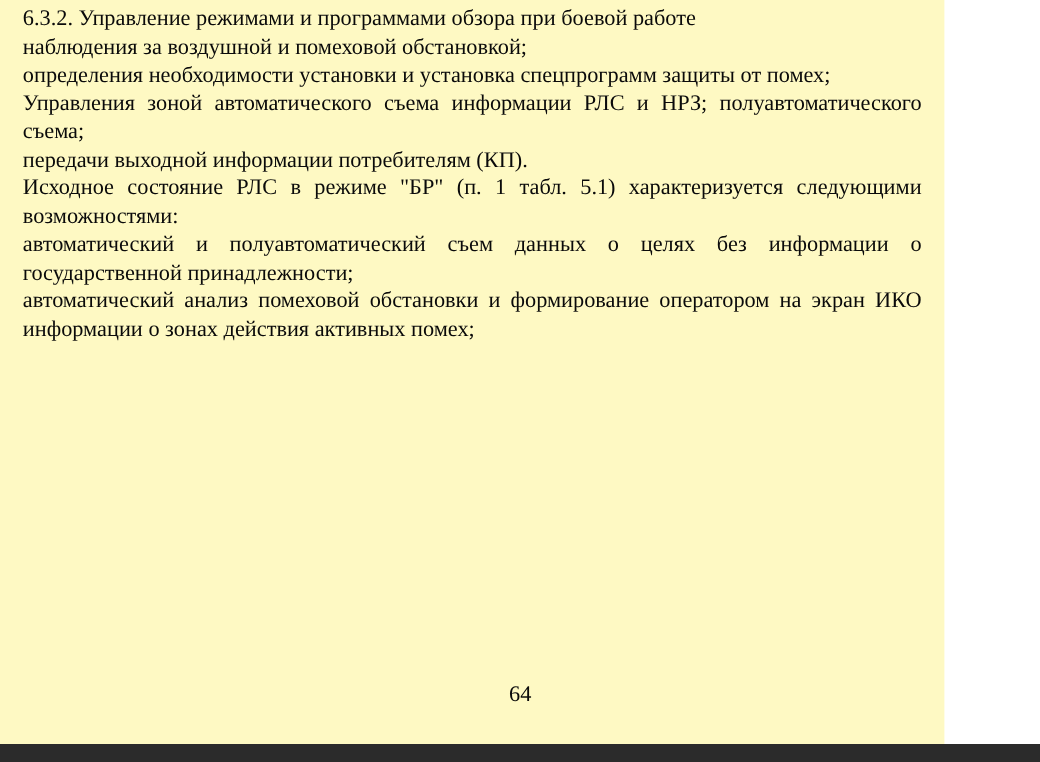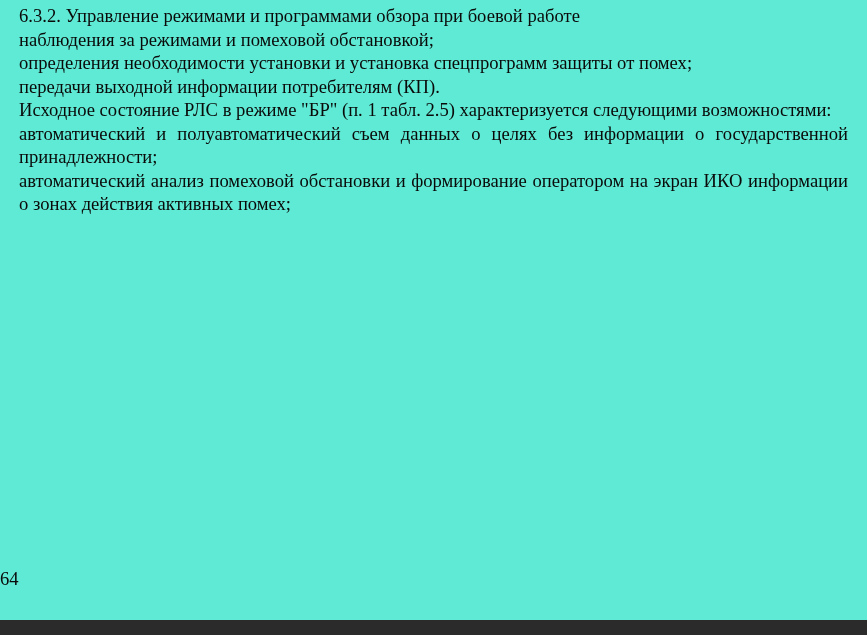--- a/index.html
+++ b/index.html
@@ -11,23 +11,23 @@
     width: 867px;
     height: 635px;
     position: relative;
     overflow: hidden;
     font-family: "Liberation Serif", "DejaVu Serif", serif;
   }
   .page {
     position: absolute;
     left: 0;
     top: 0;
-    width: 867px;
+    width: 787px;
     height: 620px;
-    background: #5eead4;
+    background: #fef9c3;
     box-sizing: border-box;
     padding: 4px 19px 0 19px;
   }
   .body-text {
     font-size: 18.6px;
     line-height: 23.5px;
     color: #0a0a0a;
     text-align: justify;
     text-justify: inter-word;
     -webkit-font-smoothing: antialiased;
@@ -38,42 +38,44 @@
   }
   
   .para.single {
     text-align: left;
   }
   .page-number {
     position: absolute;
     left: 0;
     top: 568px;
     width: 867px;
+    text-align: center;
     font-size: 18.6px;
     color: #0a0a0a;
     font-family: "Liberation Serif", "DejaVu Serif", serif;
   }
   .bottom-bar {
     position: absolute;
     left: 0;
     top: 620px;
     width: 867px;
     height: 15px;
     background: #2b2b2b;
   }
 </style>
 </head>
 <body>
 
 <div class="page">
   <div class="body-text">
     <p class="para single">6.3.2. Управление режимами и программами обзора при боевой работе</p>
-    <p class="para single">наблюдения за режимами и помеховой обстановкой;</p>
+    <p class="para single">наблюдения за воздушной и помеховой обстановкой;</p>
     <p class="para single">определения необходимости установки и установка спецпрограмм защиты от помех;</p>
+    <p class="para">Управления зоной автоматического съема информации РЛС и НРЗ; полуавтоматического съема;</p>
     <p class="para single">передачи выходной информации потребителям (КП).</p>
-    <p class="para">Исходное состояние РЛС в режиме "БР" (п. 1 табл. 2.5) характеризуется следующими возможностями:</p>
+    <p class="para">Исходное состояние РЛС в режиме "БР" (п. 1 табл. 5.1) характеризуется следующими возможностями:</p>
     <p class="para">автоматический и полуавтоматический съем данных о целях без информации о государственной принадлежности;</p>
     <p class="para">автоматический анализ помеховой обстановки и формирование оператором на экран ИКО информации о зонах действия активных помех;</p>
   </div>
 </div>
 
 <div class="page-number">64</div>
 <div class="bottom-bar"></div>
 
 </body></html>

